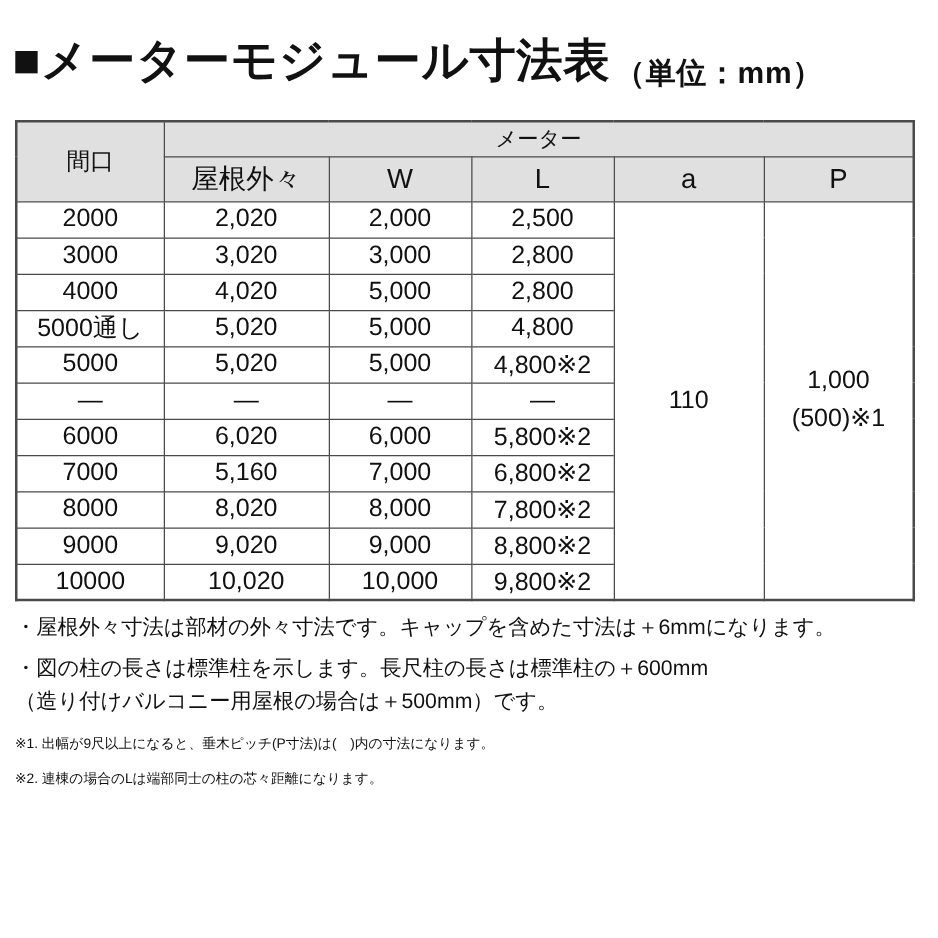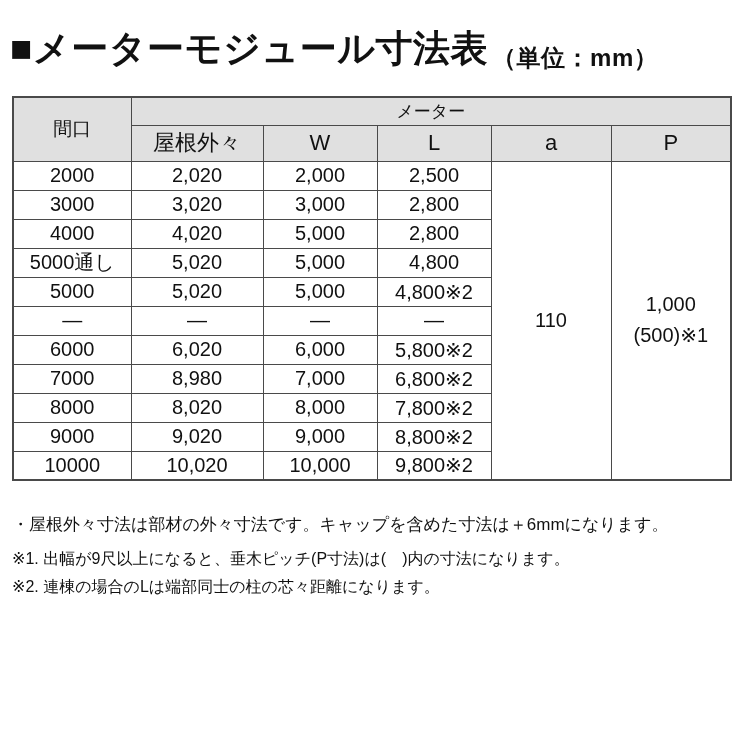--- a/index.html
+++ b/index.html
@@ -48,23 +48,23 @@
   }
   table.dim thead th{background:var(--header-bg);}
   .hrow1 th{height:28px;font-size:17px;}
   .hrow2 th{height:36px;font-size:22px;}
   th.corner{font-size:19px;}
   tbody td{height:29px;font-size:20px;background:#ffffff;}
   td.merged{font-size:20px;}
   td.pre{white-space:pre-line;line-height:1.55;}
 
   
-  .notes{margin-top:31px;font-size:17px;line-height:26px;}
+  .notes{margin-top:8px;font-size:17px;line-height:26px;}
   .note{white-space:pre-line;margin-bottom:7px;}
-  .ref-notes{font-size:16px;line-height:28px;}
+  .ref-notes{font-size:11px;line-height:28px;}
   .ref-note{white-space:pre-line;}
 </style>
 </head>
 <body>
 
 <div class="page">
 
   <div class="title-row">
     <span class="title-main">■メーターモジュール寸法表</span>
     <span class="title-unit">（単位：mm）</span>
@@ -133,21 +133,21 @@
           <td>—</td>
         </tr>
         <tr>
           <td>6000</td>
           <td>6,020</td>
           <td>6,000</td>
           <td>5,800※2</td>
         </tr>
         <tr>
           <td>7000</td>
-          <td>8,980</td>
+          <td>5,160</td>
           <td>7,000</td>
           <td>6,800※2</td>
         </tr>
         <tr>
           <td>8000</td>
           <td>8,020</td>
           <td>8,000</td>
           <td>7,800※2</td>
         </tr>
         <tr>
@@ -160,20 +160,22 @@
           <td>10000</td>
           <td>10,020</td>
           <td>10,000</td>
           <td>9,800※2</td>
         </tr>
       </tbody>
   </table>
 
   <div class="notes">
       <div class="note">・屋根外々寸法は部材の外々寸法です。キャップを含めた寸法は＋6mmになります。</div>
+      <div class="note">・図の柱の長さは標準柱を示します。長尺柱の長さは標準柱の＋600mm
+（造り付けバルコニー用屋根の場合は＋500mm）です。</div>
     </div>
 
   <div class="ref-notes">
       <div class="ref-note">※1. 出幅が9尺以上になると、垂木ピッチ(P寸法)は(　)内の寸法になります。</div>
       <div class="ref-note">※2. 連棟の場合のLは端部同士の柱の芯々距離になります。</div>
     </div>
 
 </div>
 
 </body></html>

